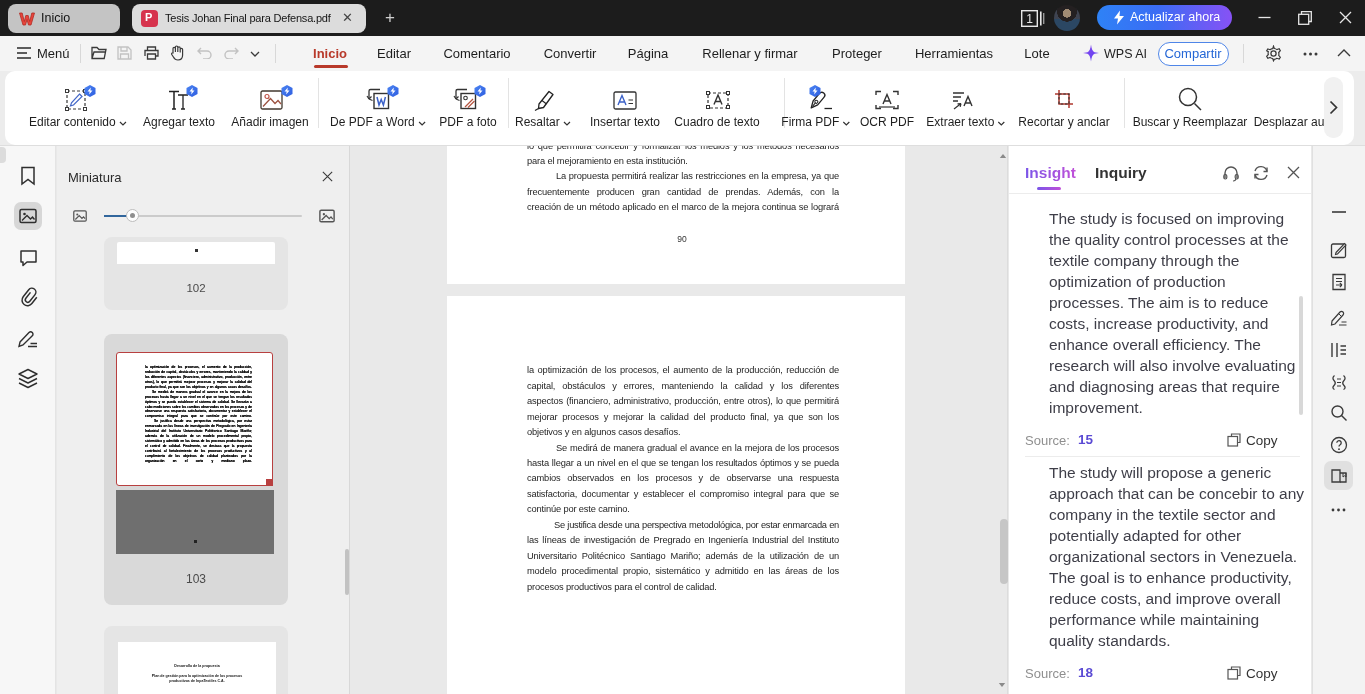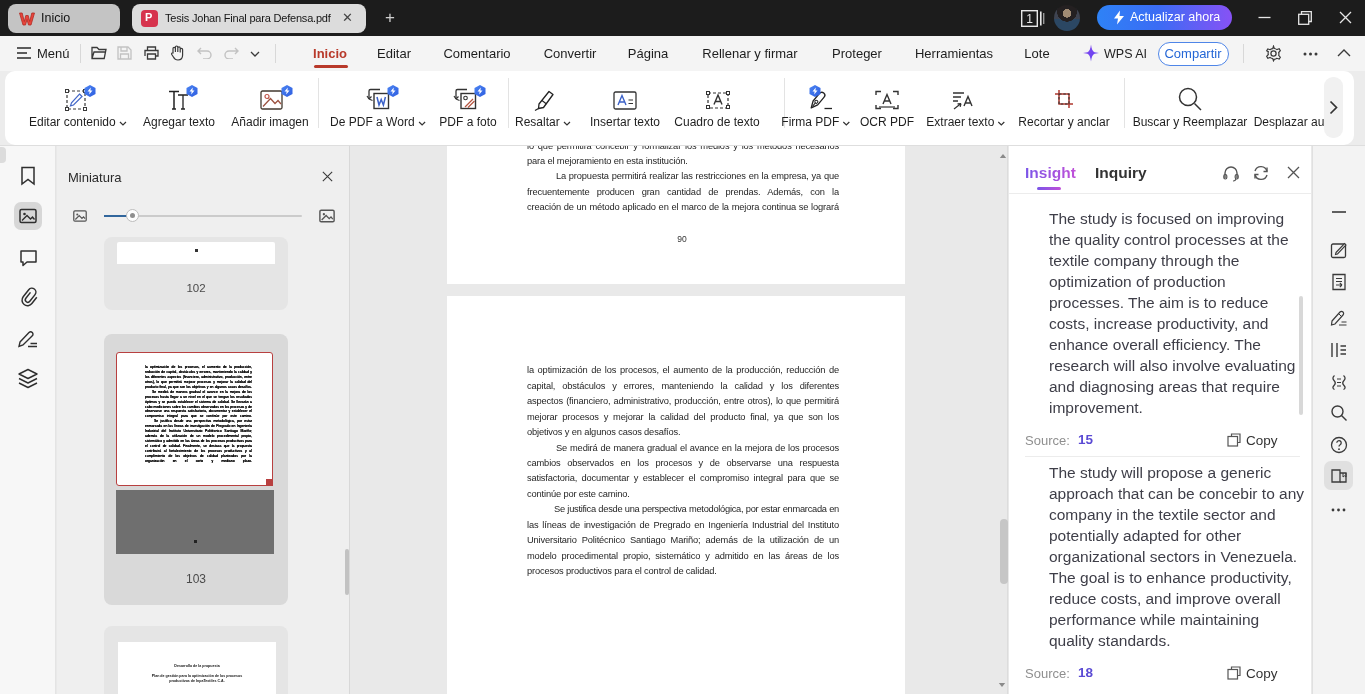--- a/index.html
+++ b/index.html
@@ -380,20 +380,21 @@
 </div>
 <span class="abs" style="left:682px;top:234px;transform:translateX(-50%);font-size:8.5px;color:#333;">90</span>
 <div class="page" style="left:447px;top:296px;width:458px;height:398px;"></div>
 <div class="abs" style="left:527px;top:365.4px;width:312px;">
 <div class="docline">la optimización de los procesos, el aumento de la producción, reducción de</div>
 <div class="docline">capital, obstáculos y errores, manteniendo la calidad y los diferentes</div>
 <div class="docline">aspectos (financiero, administrativo, producción, entre otros), lo que permitirá</div>
 <div class="docline">mejorar procesos y mejorar la calidad del producto final, ya que son los</div>
 <div class="docline last">objetivos y en algunos casos desafíos.</div>
 <div class="docline" style="padding-left:29px">Se medirá de manera gradual el avance en la mejora de los procesos</div>
+<div class="docline">hasta llegar a un nivel en el que se tengan los resultados óptimos y se pueda</div>
 <div class="docline">cambios observados en los procesos y de observarse una respuesta</div>
 <div class="docline">satisfactoria, documentar y establecer el compromiso integral para que se</div>
 <div class="docline last">continúe por este camino.</div>
 <div class="docline" style="padding-left:27px;letter-spacing:-0.28px">Se justifica desde una perspectiva metodológica, por estar enmarcada en</div>
 <div class="docline">las líneas de investigación de Pregrado en Ingeniería Industrial del Instituto</div>
 <div class="docline">Universitario Politécnico Santiago Mariño; además de la utilización de un</div>
 <div class="docline">modelo procedimental propio, sistemático y admitido en las áreas de los</div>
 <div class="docline last">procesos productivos para el control de calidad.</div>
 </div>
 

